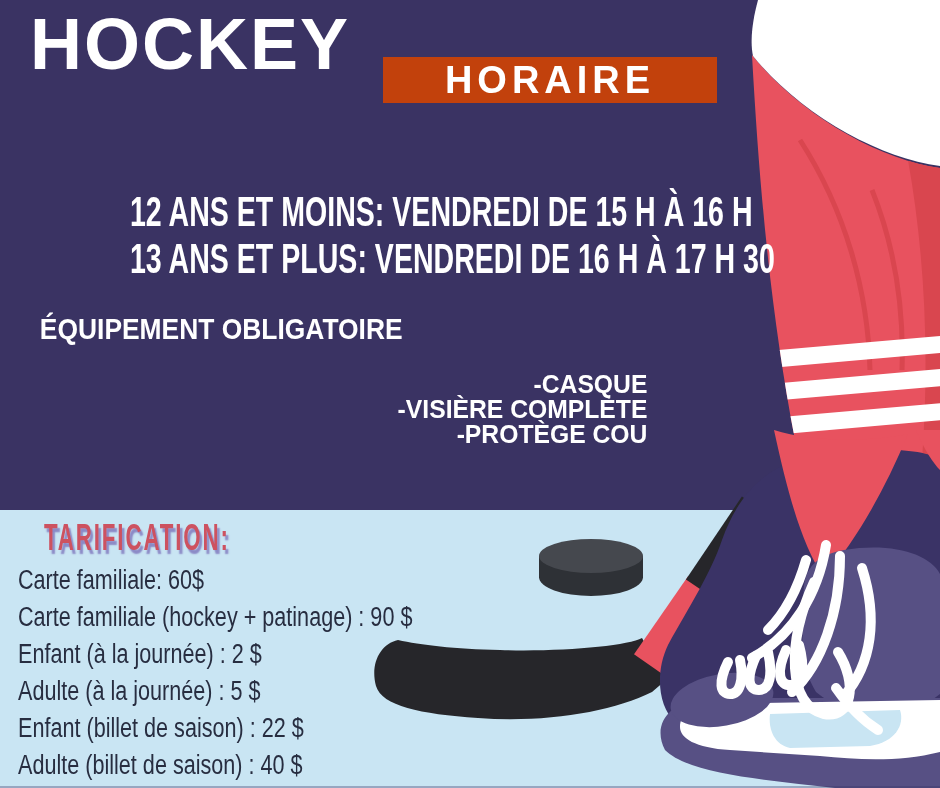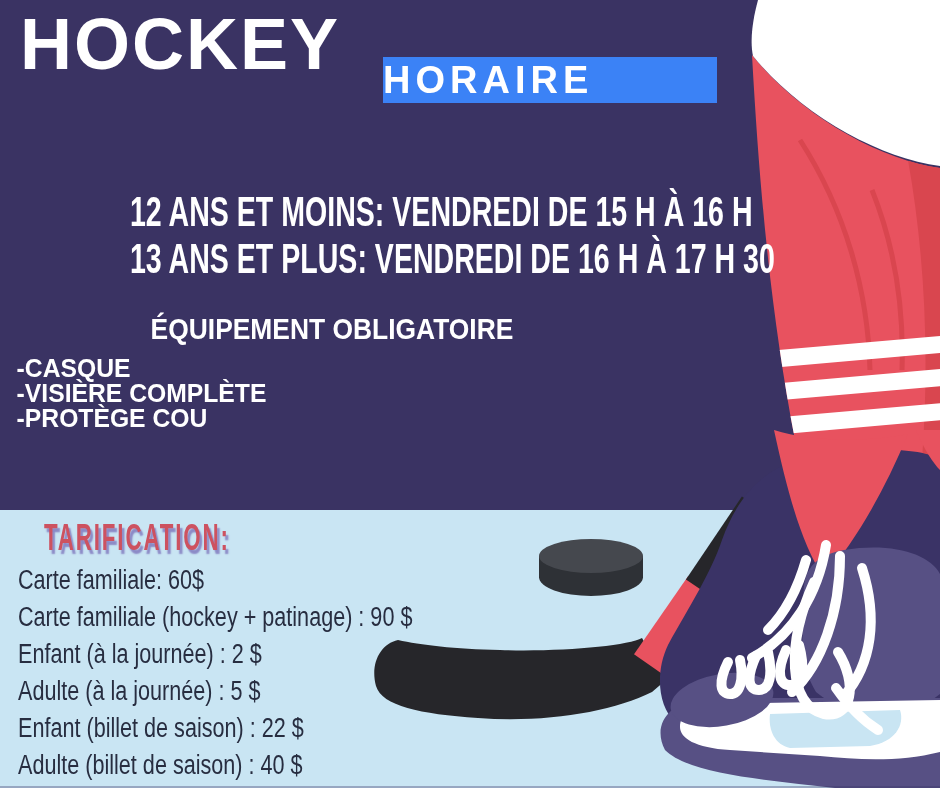--- a/index.html
+++ b/index.html
@@ -5,29 +5,29 @@
   html,body{margin:0;padding:0;background:#888;}
   .poster{
     position:relative;width:940px;height:788px;overflow:hidden;
     background:#c9e5f3;
     font-family:"Liberation Sans","DejaVu Sans",sans-serif;
   }
   .top-bg{position:absolute;left:0;top:0;width:940px;height:510px;background:#3a3363;}
   .illus{position:absolute;left:0;top:0;}
   .txt{position:absolute;color:#fff;font-weight:bold;}
 
-  .title{left:20px;top:4px;width:330px;text-align:left;
+  .title{left:20px;top:4px;width:330px;text-align:right;
          font-size:72px;line-height:80px;letter-spacing:2px;}
-  .banner{left:383px;top:57px;width:334px;height:46px;background:#3b82f6;
-          line-height:46px;font-size:38px;letter-spacing:5px;color:#fff;font-weight:bold;}
+  .banner{left:383px;top:57px;width:334px;height:46px;background:#c2410c;
+          text-align:center;line-height:46px;font-size:38px;letter-spacing:5px;color:#fff;font-weight:bold;}
   .sched{left:0;top:188px;width:812px;font-size:42px;line-height:47px;}
   .sched div{transform:scaleX(0.68);transform-origin:50% 50%;white-space:nowrap;}
-  .equip-title{left:0;top:314px;width:664px;text-align:center;font-size:30px;line-height:30px;}
+  .equip-title{left:0;top:314px;width:664px;font-size:30px;line-height:30px;}
   .equip-title div{transform:scaleX(0.88);transform-origin:50% 50%;white-space:nowrap;}
-  .equip-items{left:0;top:356px;width:664px;text-align:left;font-size:26px;line-height:25px;}
+  .equip-items{left:0;top:372px;width:664px;text-align:right;font-size:26px;line-height:25px;}
   .equip-items div{transform:scaleX(0.95);transform-origin:50% 50%;white-space:nowrap;}
   .tarif-title{left:44px;top:517px;font-size:36px;letter-spacing:3px;color:#cd5260;
                text-shadow:4px 4px 2px #8b89c6;transform:scaleX(0.62);transform-origin:0 50%;
                white-space:nowrap;font-weight:bold;position:absolute;}
   .prices{position:absolute;left:18px;top:562px;font-size:27px;line-height:37px;color:#272d40;font-weight:normal;}
   .prices div{transform:scaleX(0.8);transform-origin:0 50%;white-space:nowrap;}
 </style>
 </head>
 <body>
 

